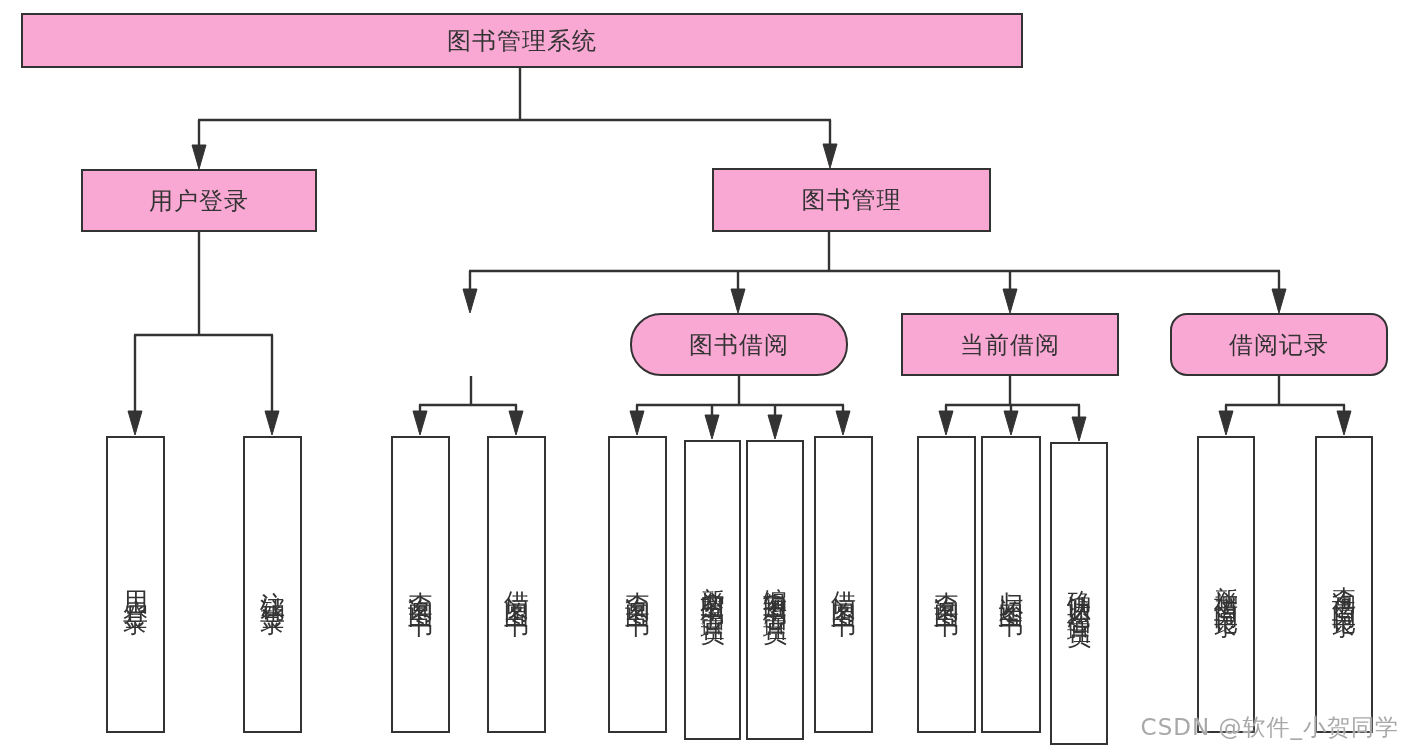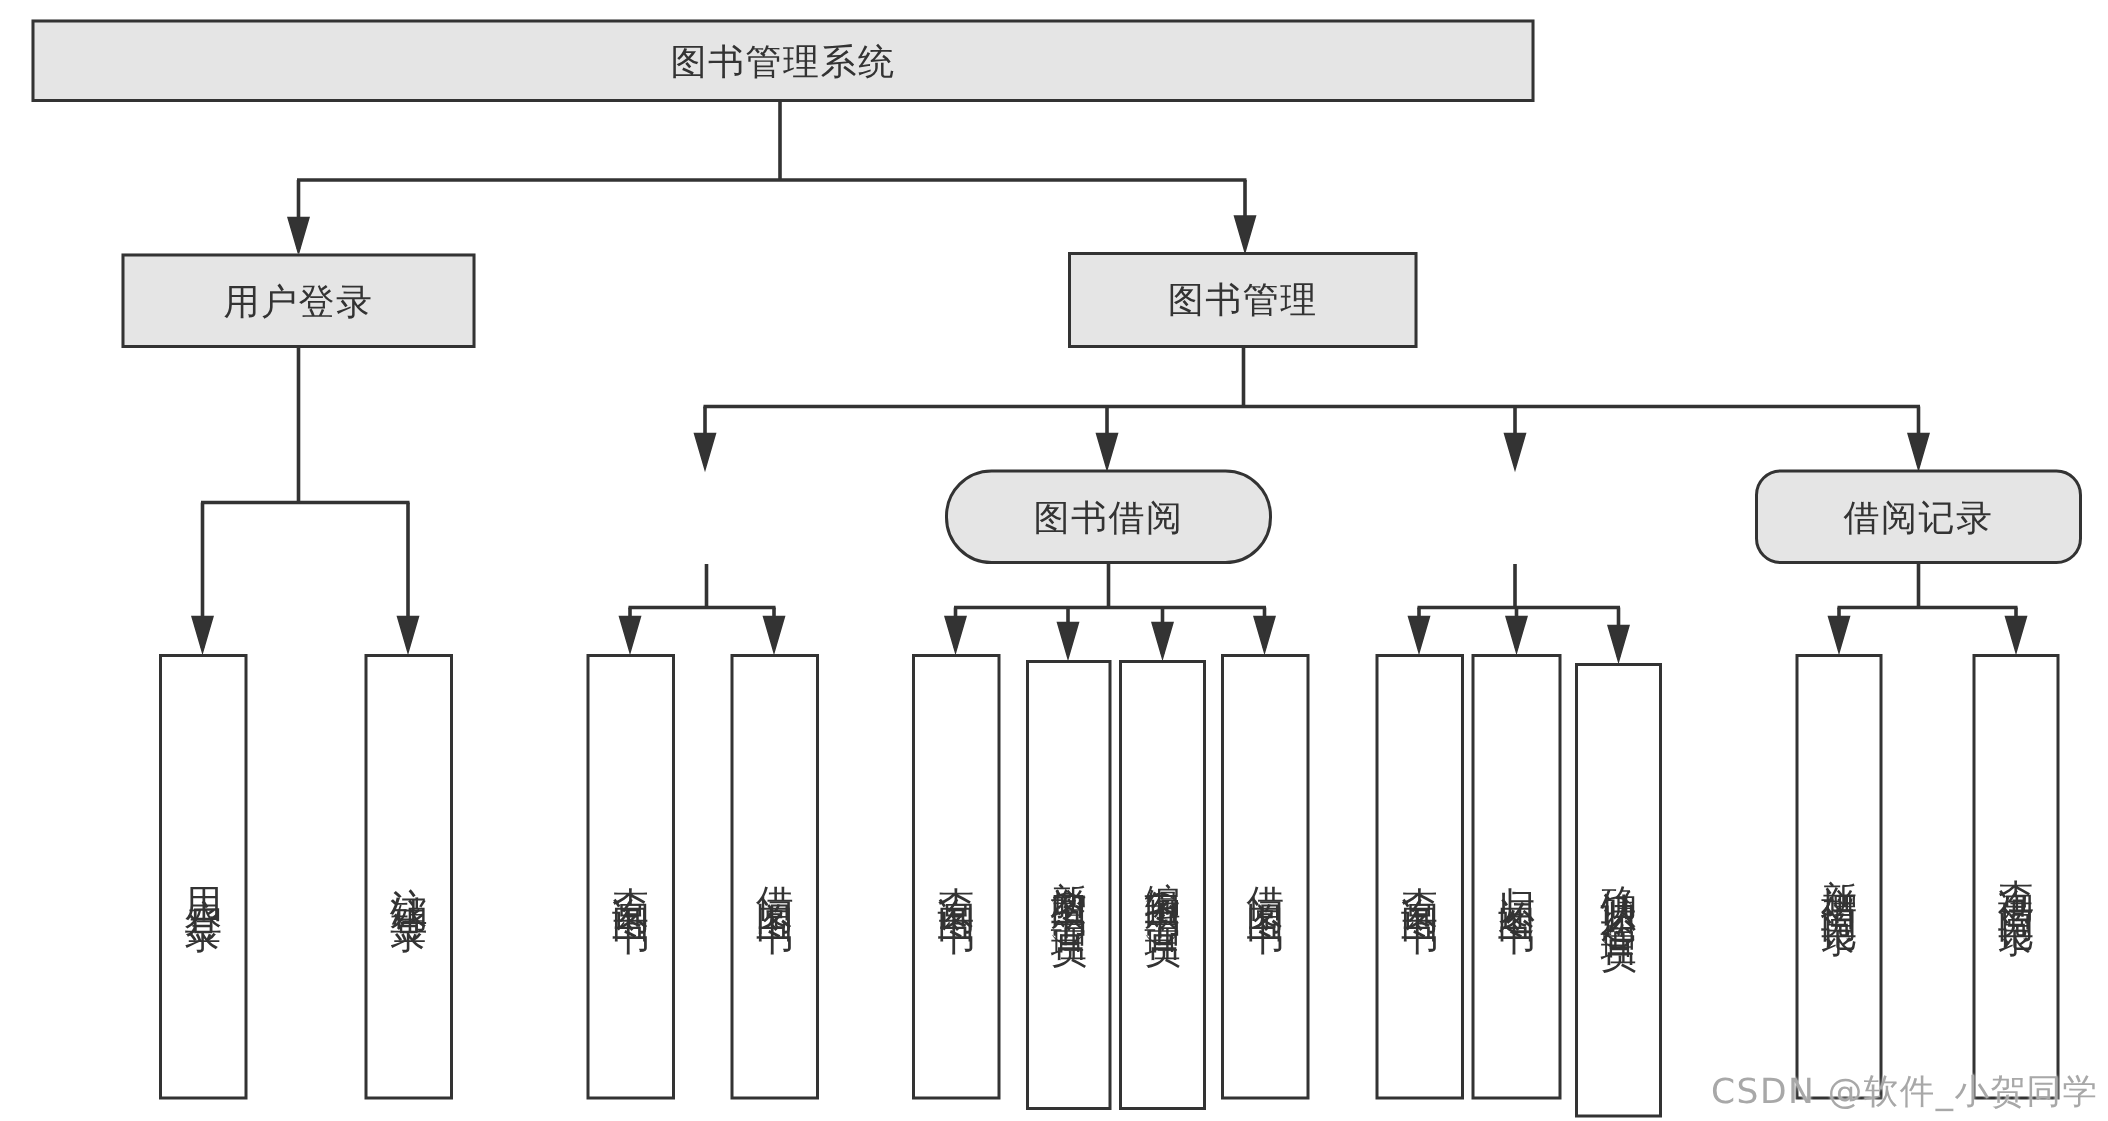--- a/index.html
+++ b/index.html
@@ -18,21 +18,21 @@
     background:var(--bg);
     overflow:hidden;
   }
   .wires{position:absolute;left:0;top:0;width:1405px;height:747px;}
   .wires line{stroke:var(--line);stroke-width:2.4;}
   .wires polygon{fill:var(--line);stroke:var(--line);}
   .box{
     position:absolute;
     box-sizing:border-box;
     border:2.5px solid var(--border);
-    background:#e5e5e5;
+    background:#f9a8d4;
     display:flex;
     align-items:center;
     justify-content:center;
     font-size:24px;
     color:var(--text);
     letter-spacing:1px;
     white-space:nowrap;
   }
   .vbox{
     position:absolute;
@@ -138,23 +138,24 @@
       <line x1="1226" y1="405" x2="1226" y2="432"></line>
       <line x1="1344" y1="405" x2="1344" y2="432"></line>
       <polygon points="1219,411 1233,411 1226,435"></polygon>
       <polygon points="1337,411 1351,411 1344,435"></polygon>
     </g>
   </svg>
 
   <div class="box" style="left:21px;top:13px;width:1002px;height:55px;">图书管理系统</div>
 
   <div class="box" style="left:81px;top:169px;width:236px;height:63px;">用户登录</div>
-  <div class="box" style="left:712px;top:168px;width:233px;height:64px;">图书管理</div>
+  <div class="box" style="left:712px;top:168px;width:279px;height:64px;">图书管理</div>
 
   <div class="box" style="left:630px;top:313px;width:218px;height:63px;border-radius:31px;">图书借阅</div>
+  <div class="box" style="left:901px;top:313px;width:218px;height:63px;">当前借阅</div>
   <div class="box" style="left:1170px;top:313px;width:218px;height:63px;border-radius:17px;">借阅记录</div>
 
   <div class="vbox" style="left:106px;top:436px;width:59px;height:297px;">
     <span class="vtext">用户登录</span>
   </div>
   <div class="vbox" style="left:243px;top:436px;width:59px;height:297px;">
     <span class="vtext">注销登录</span>
   </div>
 
   <div class="vbox" style="left:391px;top:436px;width:59px;height:297px;">

